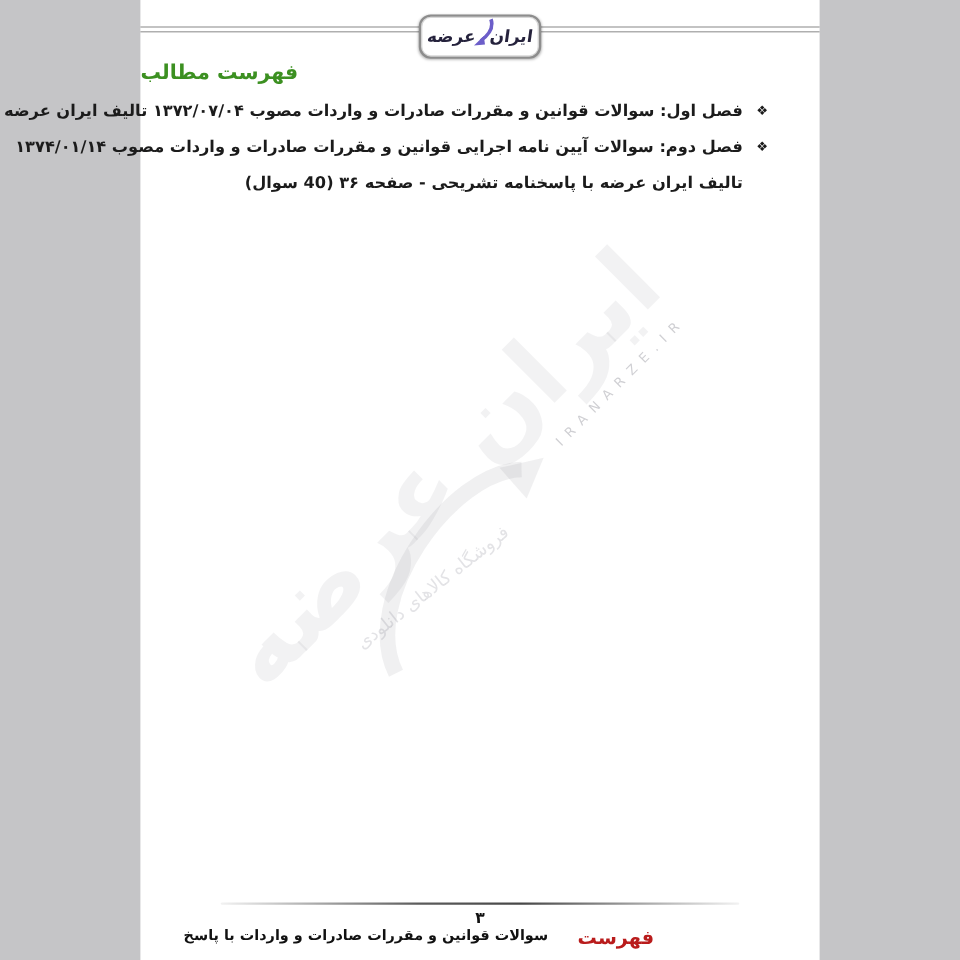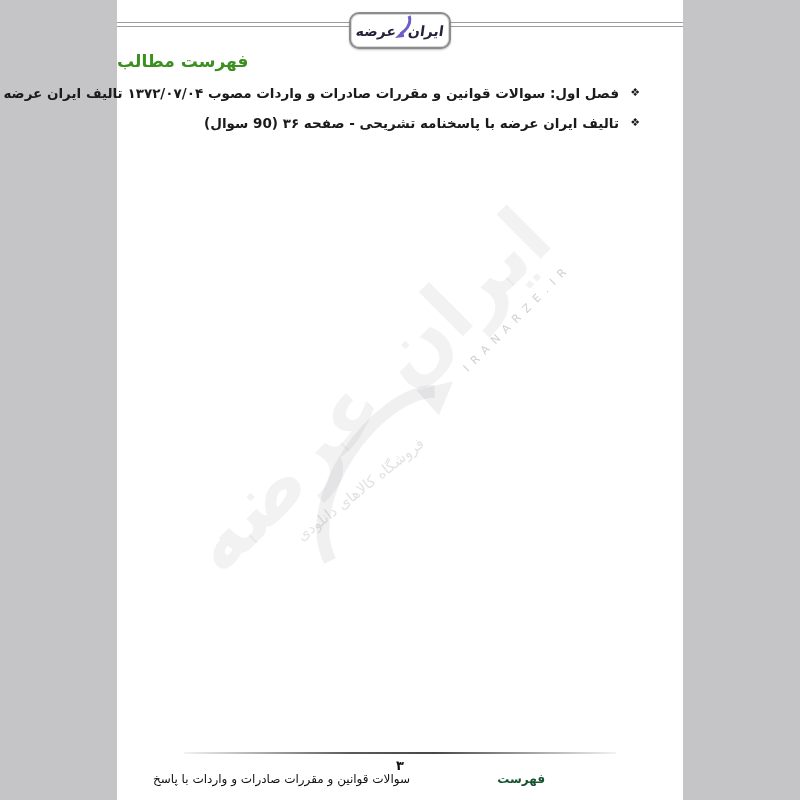--- a/index.html
+++ b/index.html
@@ -85,26 +85,26 @@
     background:linear-gradient(to right,
       rgba(150,150,150,0.12), #5c5c5c 38%, #474747 58%, rgba(150,150,150,0.12));
     z-index:1;
   }
   .page-number{
     position:absolute;top:758px;left:0;width:100%;text-align:center;
     font-size:13px;font-weight:bold;color:#111111;z-index:1;
   }
   .footer-left{
     position:absolute;top:772px;left:36px;
-    font-size:12px;font-weight:normal;color:#111111;direction:rtl;
+    font-size:12px;font-weight:bold;color:#111111;direction:rtl;
     z-index:1;white-space:nowrap;
   }
   .footer-right{
     position:absolute;top:772px;right:138px;
-    font-size:12px;font-weight:bold;color:#14532d;direction:rtl;
+    font-size:16px;font-weight:bold;color:#b91c1c;direction:rtl;
     z-index:1;white-space:nowrap;
   }
 </style>
 </head>
 <body>
 
 <div class="paper">
 
   <div class="watermark">
     <div class="wm-big">ایران عرضه</div>
@@ -132,21 +132,22 @@
 
   <div class="page-title">فهرست مطالب</div>
 
   <div class="toc">
     <div class="toc-item">
       <span class="toc-bullet">❖</span>
       <div class="toc-line">فصل اول: سوالات قوانین و مقررات صادرات و واردات مصوب ۱۳۷۲/۰۷/۰۴ تالیف ایران عرضه با</div>
     </div>
     <div class="toc-item">
       <span class="toc-bullet">❖</span>
-      <div class="toc-line">تالیف ایران عرضه با پاسخنامه تشریحی - صفحه ۳۶ (90 سوال)</div>
+      <div class="toc-line">فصل دوم: سوالات آیین نامه اجرایی قوانین و مقررات صادرات و واردات مصوب ۱۳۷۴/۰۱/۱۴</div>
+      <div class="toc-line">تالیف ایران عرضه با پاسخنامه تشریحی - صفحه ۳۶ (40 سوال)</div>
     </div>
   </div>
 
   <div class="footer-line"></div>
   <div class="page-number">۳</div>
   <div class="footer-right">فهرست</div>
   <div class="footer-left">سوالات قوانین و مقررات صادرات و واردات با پاسخ</div>
 
 </div>
 

